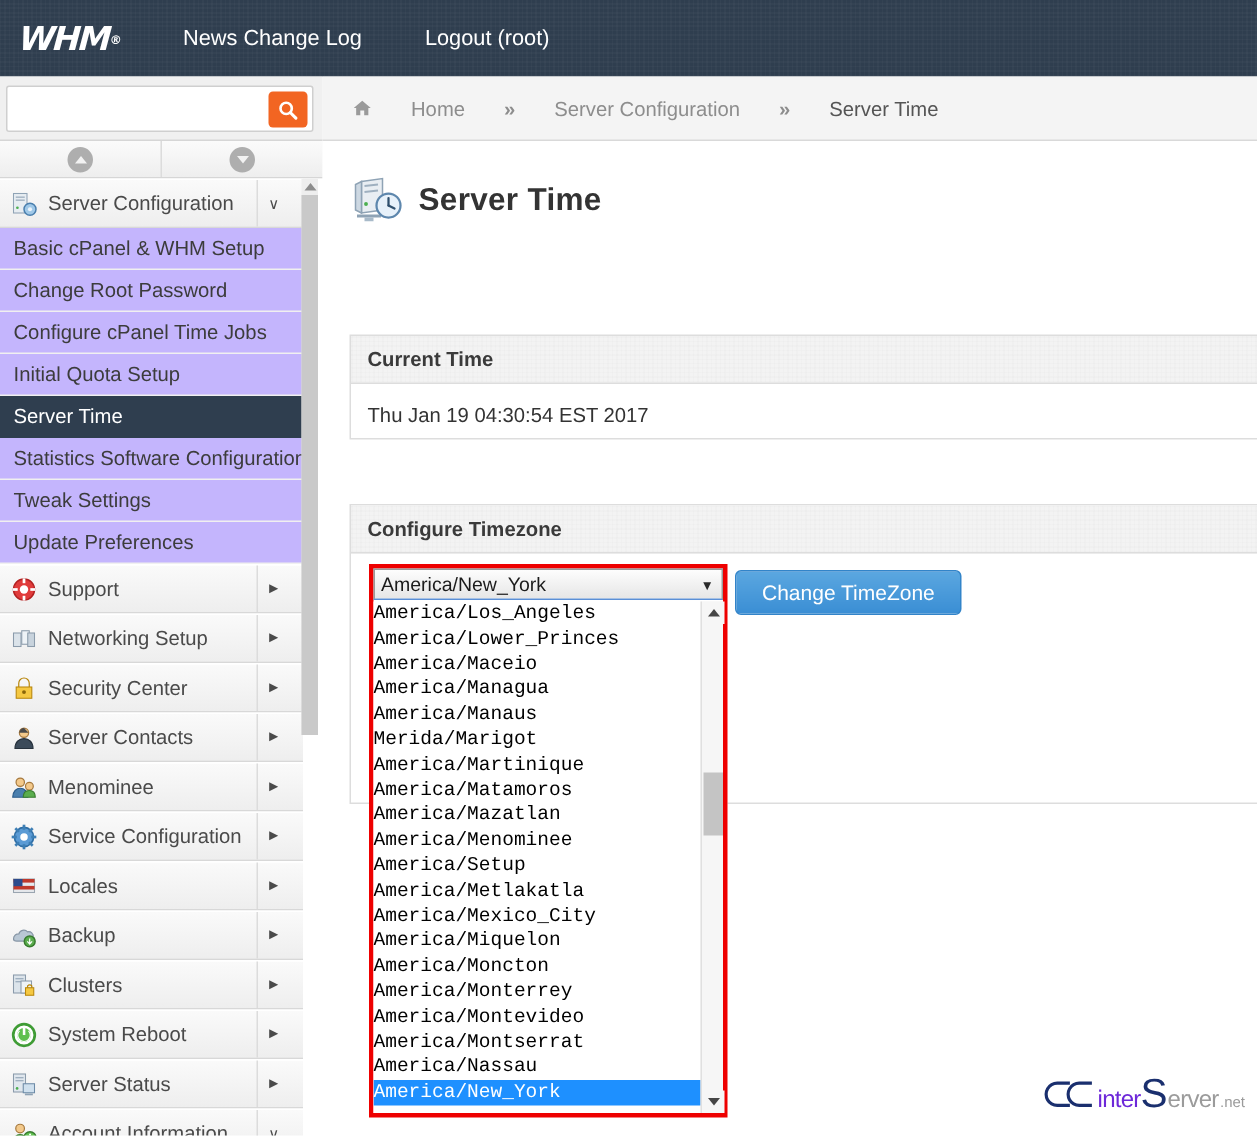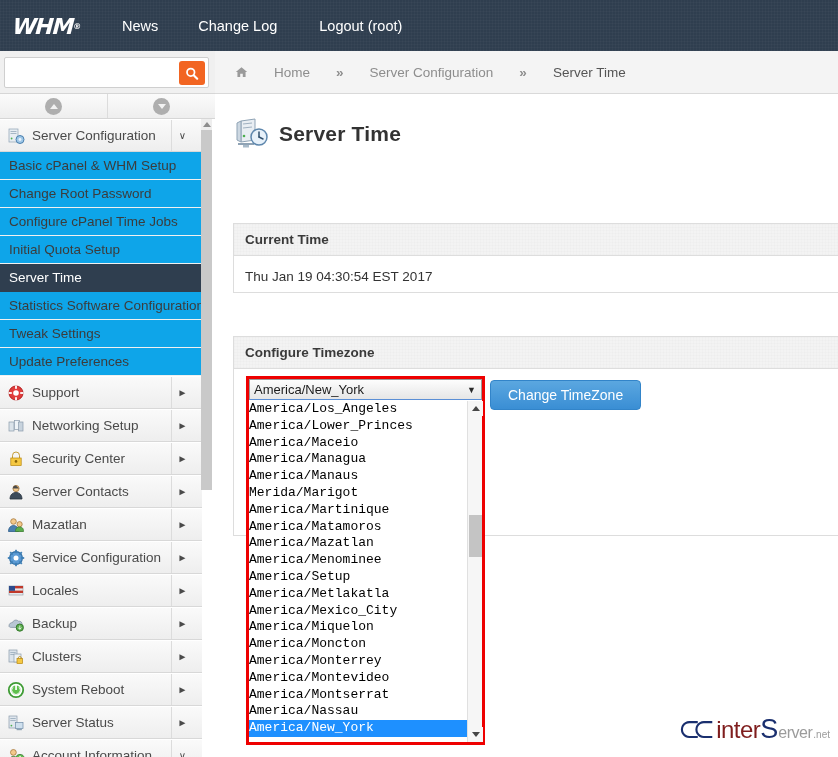--- a/index.html
+++ b/index.html
@@ -35,21 +35,21 @@
   #whm-logo .reg { font-size: 8px; vertical-align: super; font-style: normal; letter-spacing: 0; }
   .navlink {
     color: #ffffff;
     font-size: 14.5px;
     text-decoration: none;
     padding: 6px 2px;
     cursor: pointer;
     white-space: nowrap;
   }
   #nav-news   { margin-left: 37px; }
-  #nav-change { margin-left: 36px; }
+  #nav-change { }
   #nav-logout { margin-left: 38px; }
 
   
   #searchstrip {
     position: absolute; left: 0; top: 51px;
     width: 215px; height: 43px;
     background: #f0f0f0;
     border-bottom: 1px solid #d6d6d6;
   }
   #searchwrap {
@@ -159,21 +159,21 @@
     color: #4a4a4a;
     font-size: 10px;
   }
   .sb-item {
     height: 28px;
     display: flex; align-items: center;
     padding-left: 9px;
     font-size: 13.5px;
     color: #3c3c3c;
     border-bottom: 1px solid #f0f0f0;
-    background: #0ea5e9;
+    background: #c4b5fd;
     cursor: pointer;
     white-space: nowrap;
   }
   .sb-item.active {
     background: #2f3e4f;
     color: #ffffff;
     border-bottom: 1px solid #2f3e4f;
   }
   #sb-scrollbar {
     position: absolute; right: 3px; top: 0;
@@ -350,22 +350,22 @@
   }
   #interserver .cc {
     font-family: "DejaVu Serif", serif;
     font-size: 27px;
     color: #1a2f6e;
     letter-spacing: -8px;
     margin-right: 9px;
   }
   #interserver .inter {
     font-family: "Liberation Sans", sans-serif;
-    font-size: 24px;
-    color: #7f1d1d;
+    font-size: 16px;
+    color: #6d28d9;
     letter-spacing: -.5px;
   }
   #interserver .s {
     font-family: "Liberation Sans", sans-serif;
     font-size: 27px;
     color: #1a2f6e;
     font-weight: 500;
   }
   #interserver .server {
     font-family: "Liberation Sans", sans-serif;
@@ -506,21 +506,21 @@
         <span>Server Contacts</span>
         <span class="arrow">►</span>
       </div>
       <div class="sb-group">
         <span class="gicon"><svg viewBox="0 0 18 18" width="18" height="18">
             <circle cx="6.5" cy="5.5" r="2.8" fill="#f3c98b" stroke="#a6793e" stroke-width="0.8"></circle>
             <path d="M1.5 15.5 C1.5 11.5 4 9.5 6.5 9.5 C9 9.5 11.5 11.5 11.5 15.5 Z" fill="#4a7fae" stroke="#2c5c8a" stroke-width=".8"></path>
             <circle cx="12.6" cy="8.2" r="2.6" fill="#f3c98b" stroke="#a6793e" stroke-width="0.8"></circle>
             <path d="M8.5 15.5 C8.5 12 10.4 11 12.6 11 C14.8 11 16.5 12 16.5 15.5 Z" fill="#5aad4d" stroke="#3a7c30" stroke-width=".8"></path>
           </svg></span>
-        <span>Mazatlan</span>
+        <span>Menominee</span>
         <span class="arrow">►</span>
       </div>
       <div class="sb-group">
         <span class="gicon"><svg viewBox="0 0 18 18" width="18" height="18">
             <circle cx="9" cy="9" r="6.4" fill="#5b9bd5" stroke="#2e6da4" stroke-width="1.1"></circle>
             <circle cx="9" cy="9" r="2.5" fill="#ffffff"></circle>
             <rect x="8.1" y="0.8" width="1.8" height="3.4" fill="#3e7fb5" transform="rotate(0 9 9)"></rect>
             <rect x="8.1" y="0.8" width="1.8" height="3.4" fill="#3e7fb5" transform="rotate(45 9 9)"></rect>
             <rect x="8.1" y="0.8" width="1.8" height="3.4" fill="#3e7fb5" transform="rotate(90 9 9)"></rect>
             <rect x="8.1" y="0.8" width="1.8" height="3.4" fill="#3e7fb5" transform="rotate(135 9 9)"></rect>

